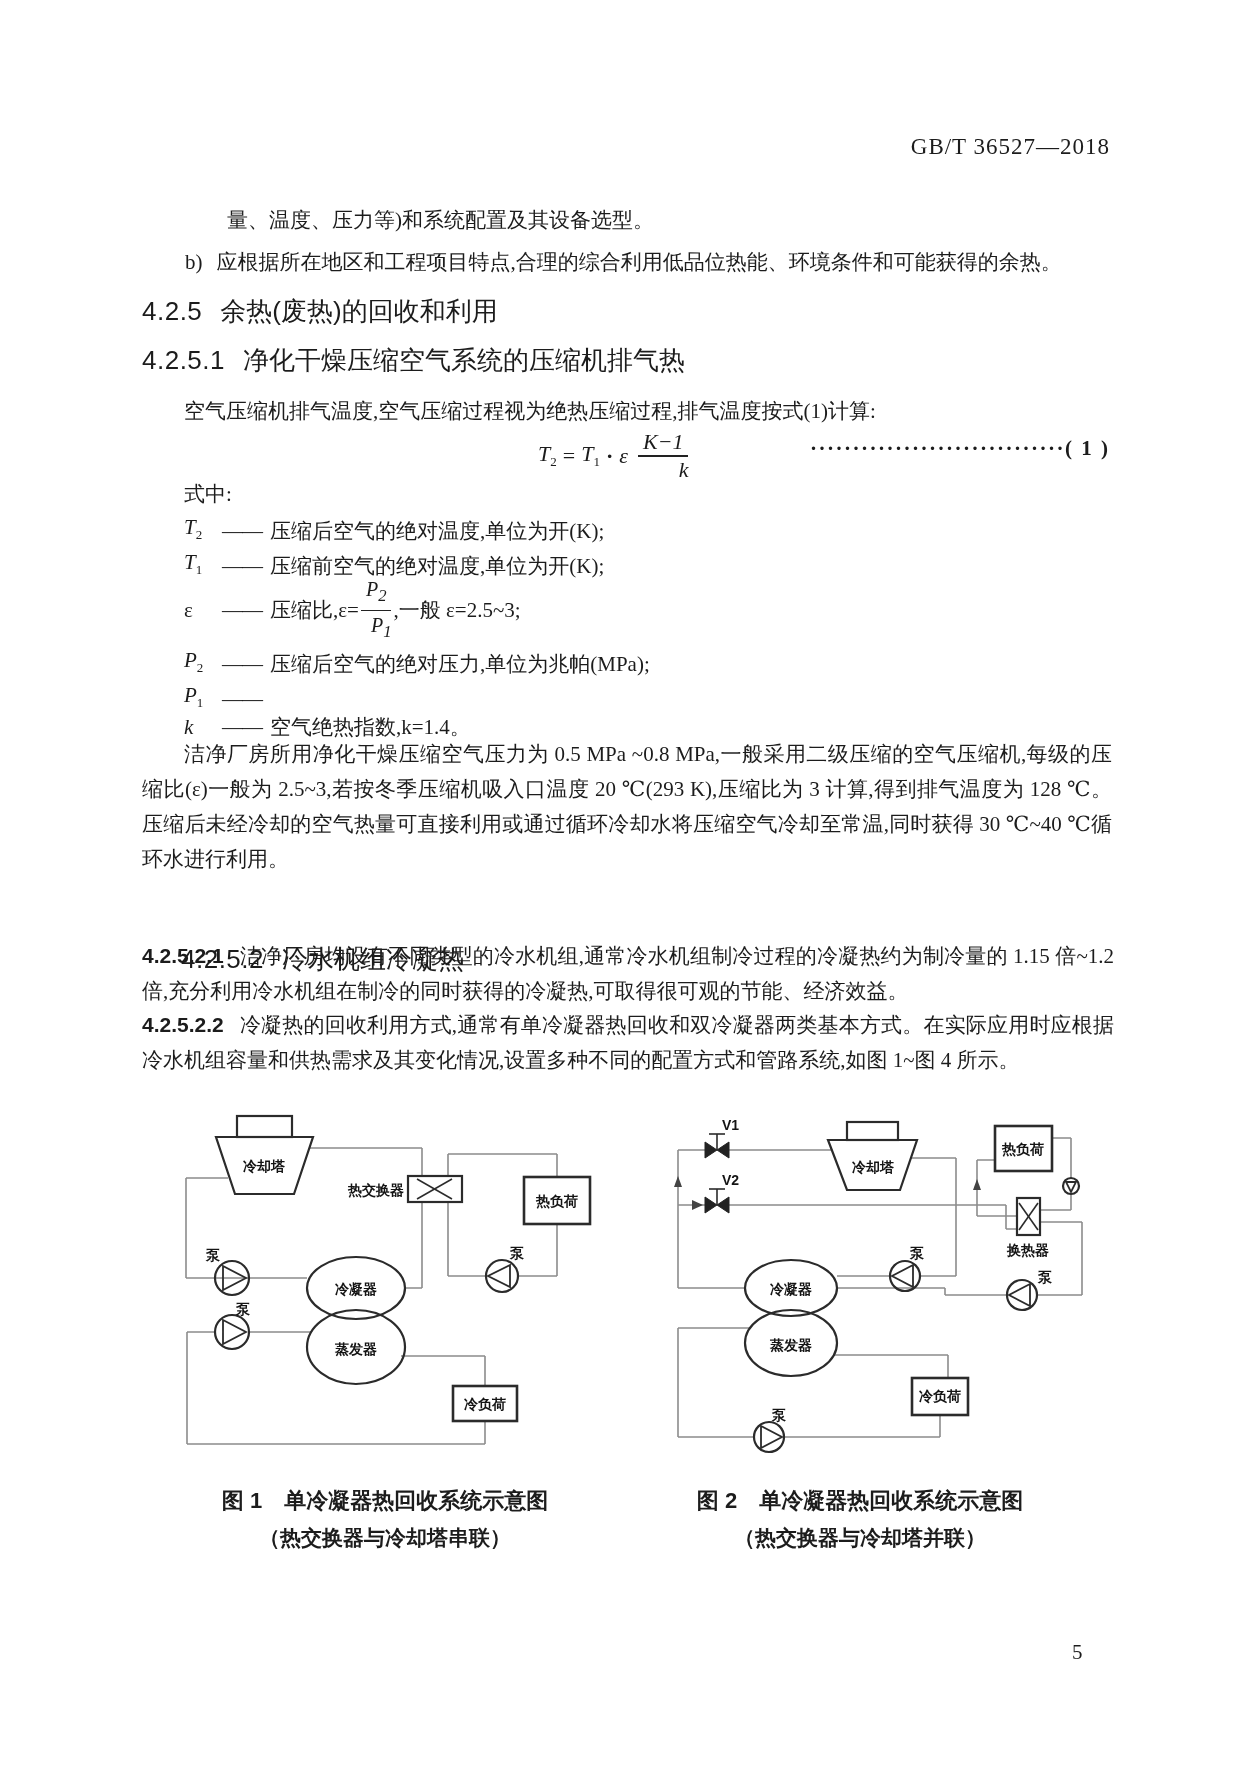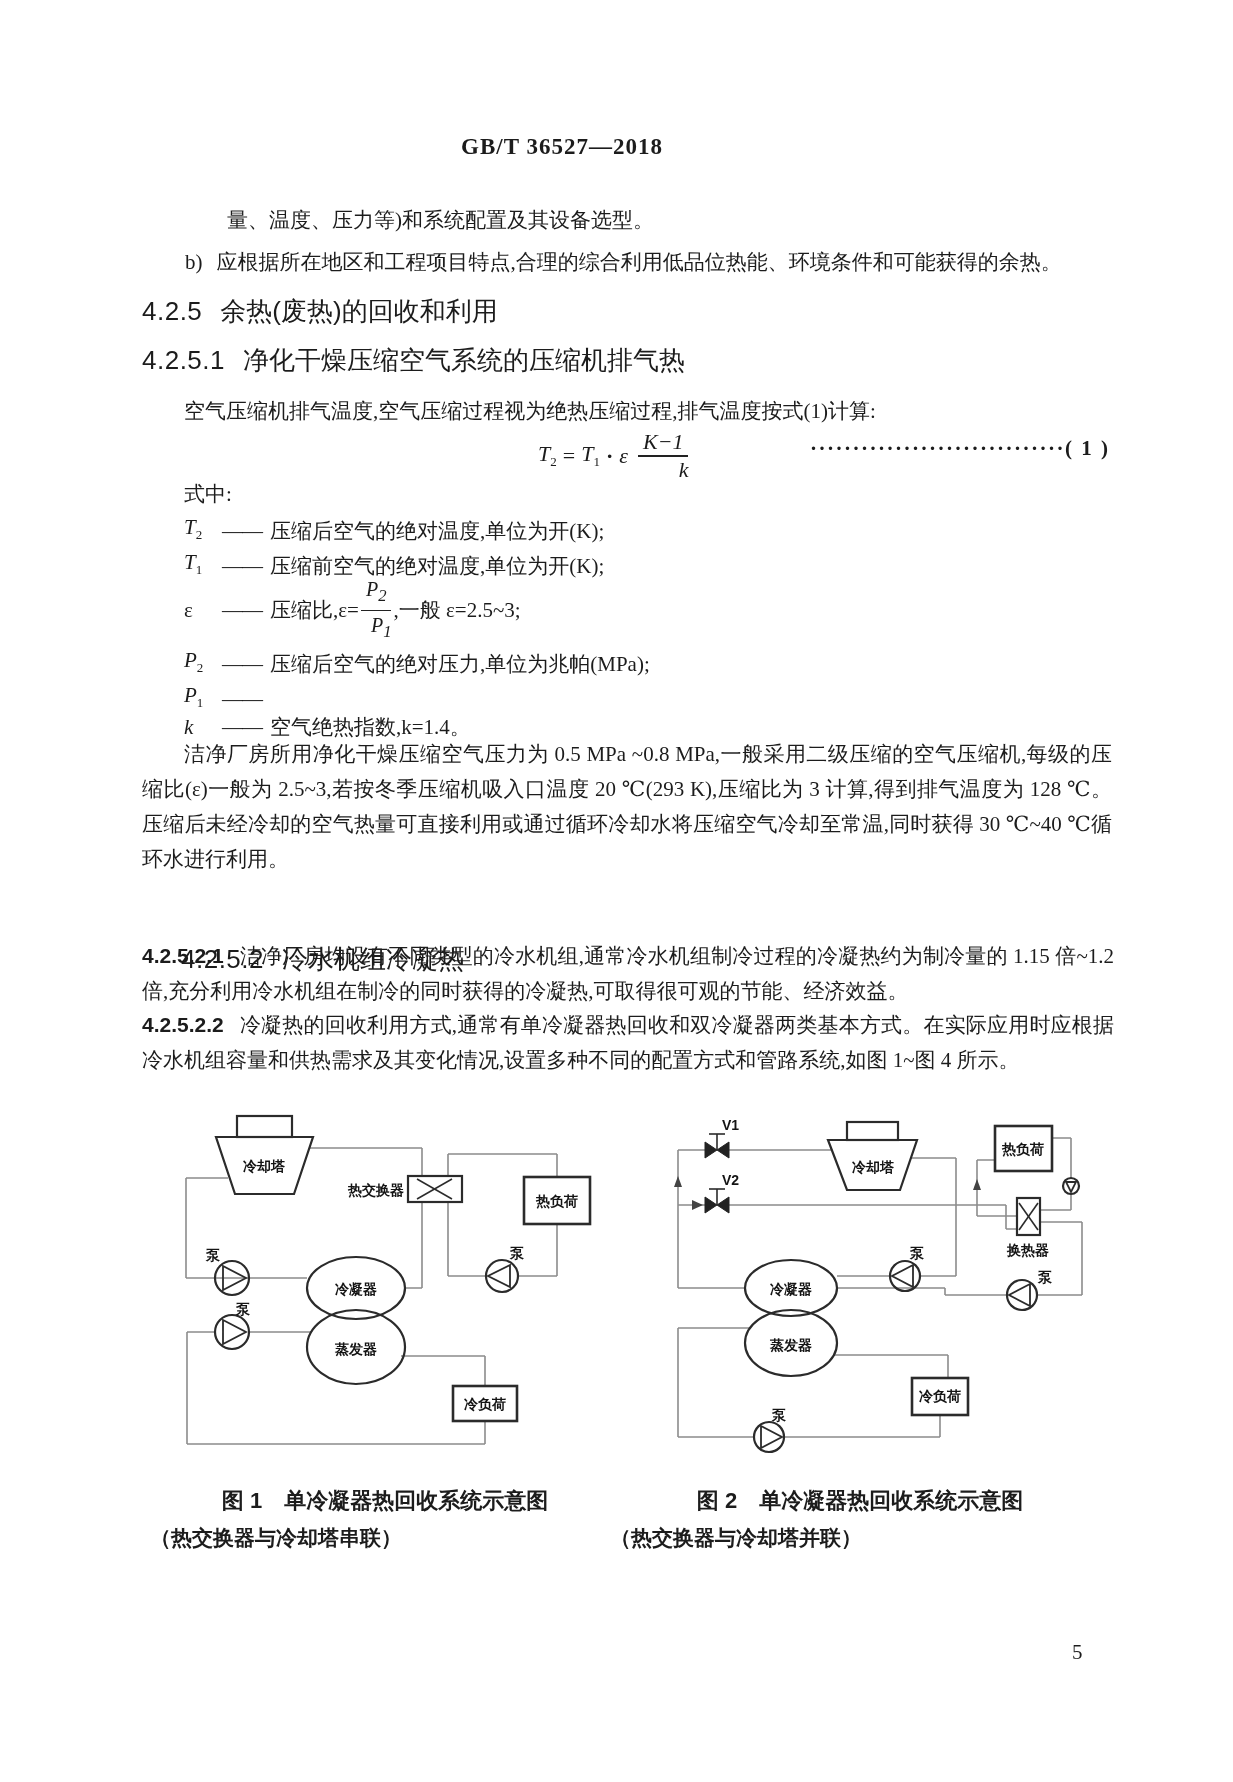--- a/index.html
+++ b/index.html
@@ -2,22 +2,22 @@
 <html><head>
 <meta charset="utf-8">
 <style>
   html,body{margin:0;padding:0;background:#ffffff;}
   .page{
     position:relative;width:1233px;height:1782px;background:#ffffff;overflow:hidden;
     font-family:"Liberation Serif","DejaVu Serif",serif;color:#1c1c1c;
   }
   .abs{position:absolute;}
   .hdr{
-    left:0;top:134px;width:1110px;text-align:center;
-    font-size:23px;font-weight:bold;letter-spacing:1px;padding-left:7px;
+    left:0;top:134px;width:1110px;text-align:right;
+    font-size:23px;font-weight:normal;letter-spacing:1px;
   }
   .bodyline{font-size:21px;line-height:34px;white-space:nowrap;}
   .itemb{display:flex;gap:14px;}
   .heading{
     font-family:"Liberation Sans","DejaVu Sans",sans-serif;
     font-weight:normal;font-size:26px;white-space:nowrap;
   }
   .heading .hnum{margin-right:18px;letter-spacing:0.5px;}
   .para{font-size:21px;line-height:35px;text-align:justify;}
   .pnum{
@@ -53,21 +53,21 @@
   .equip{stroke:#2b2b2b;stroke-width:2.2;fill:none;}
   .equipb{stroke:#2b2b2b;stroke-width:2.6;fill:none;}
   .tri{fill:none;stroke:#2b2b2b;stroke-width:1.8;}
   .valve{fill:#222;stroke:#222;}
   .arrow{fill:#444;stroke:none;}
   .xline{stroke:#2b2b2b;stroke-width:1.6;}
   .figcap{
     font-family:"Liberation Sans","DejaVu Sans",sans-serif;
     font-weight:bold;font-size:22px;text-align:center;white-space:nowrap;
   }
-  .figsub{font-weight:bold;font-size:21px;text-align:left;white-space:nowrap;}
+  .figsub{font-weight:bold;font-size:21px;text-align:center;white-space:nowrap;}
   .pageno{font-size:21px;}
 </style>
 </head>
 <body>
 
 <div class="page">
 
   <div class="abs hdr">GB/T 36527—2018</div>
 
   <div class="abs bodyline" style="left:227px;top:203px;">量、温度、压力等)和系统配置及其设备选型。</div>

